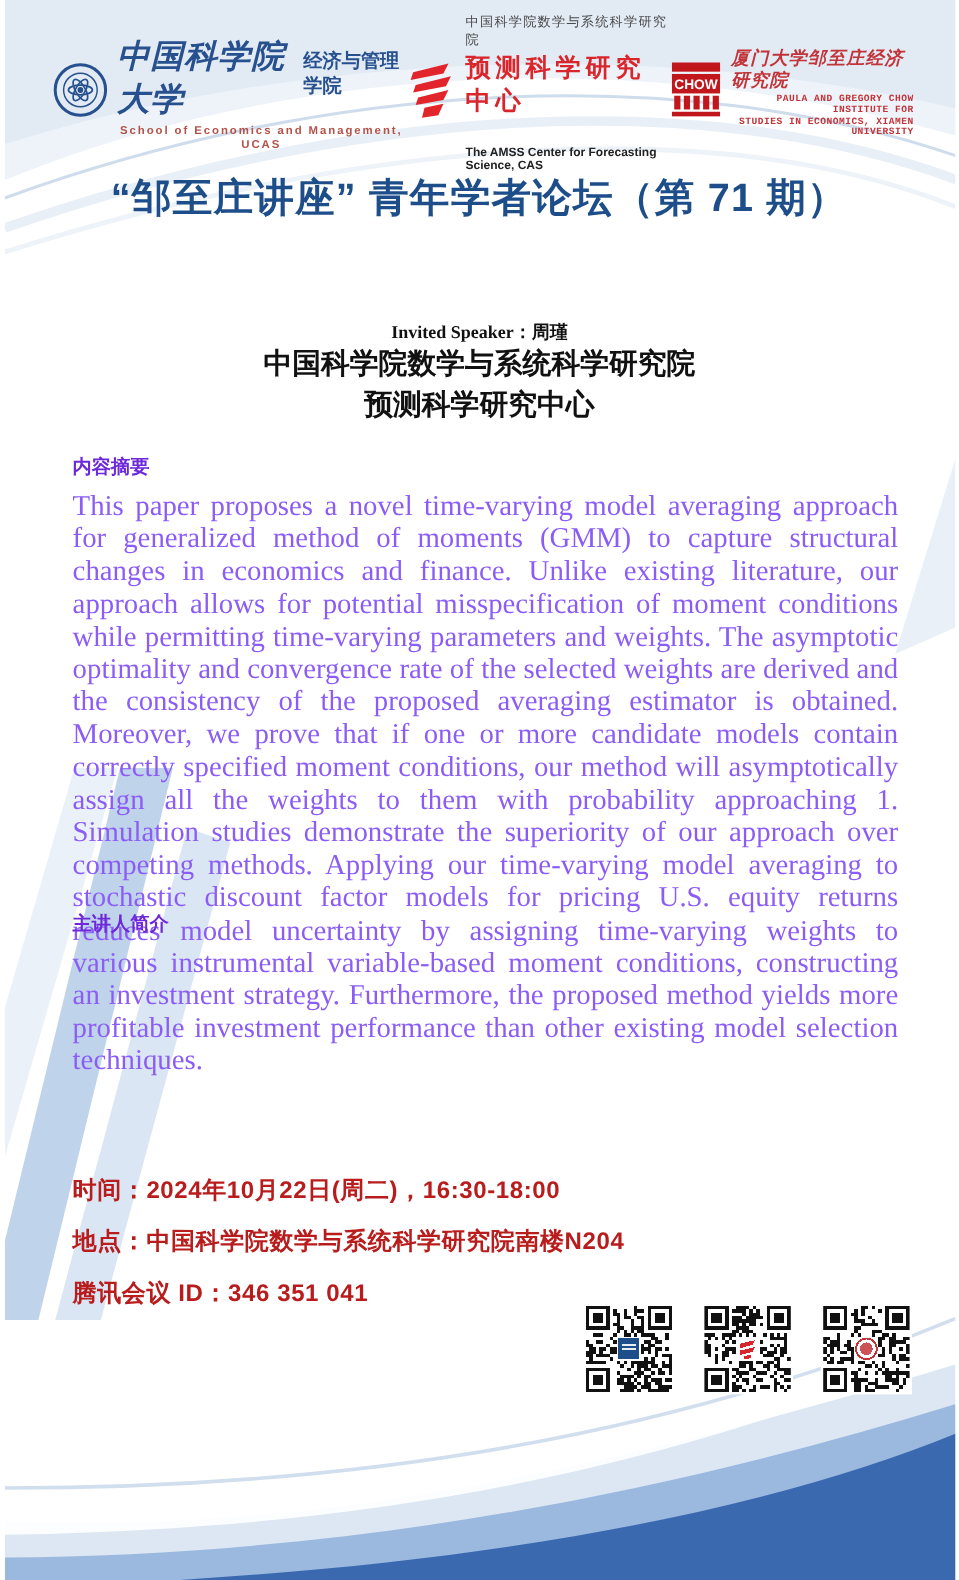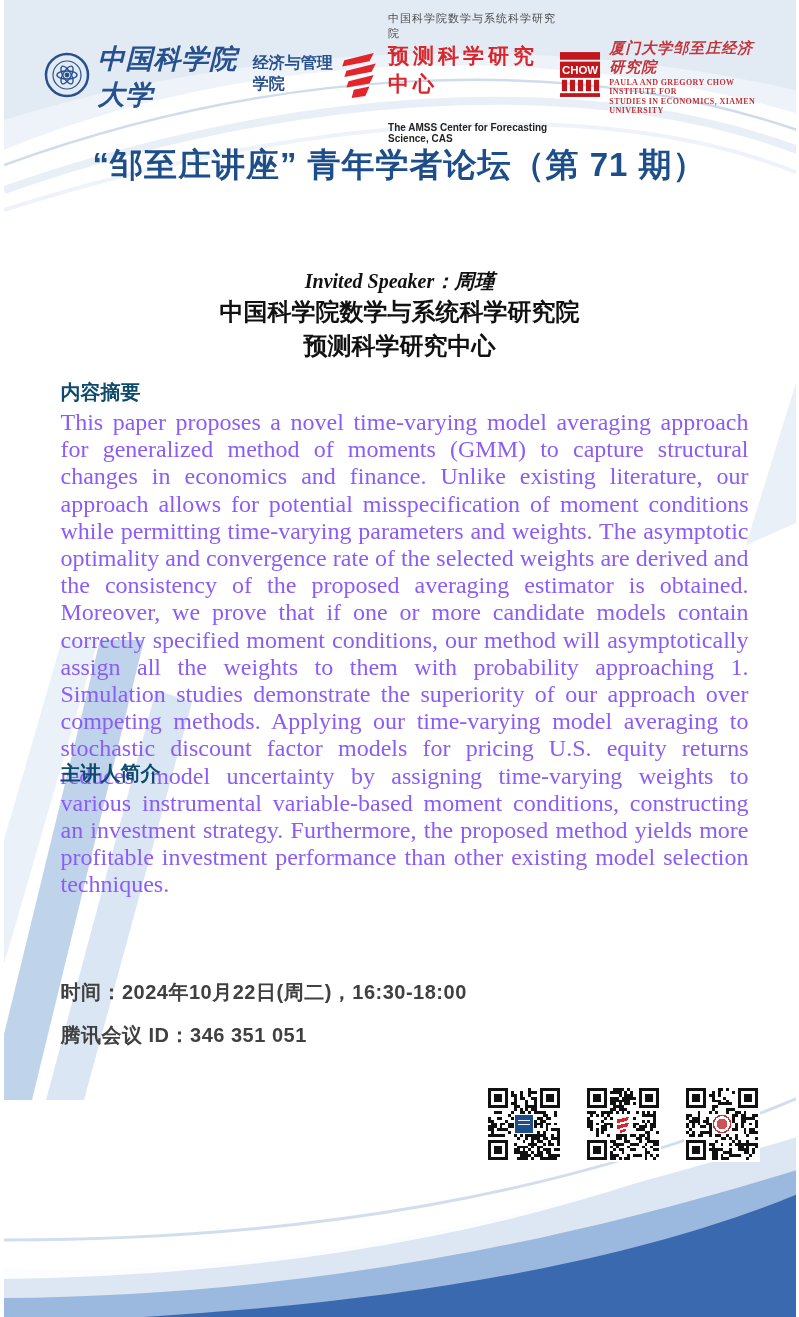--- a/index.html
+++ b/index.html
@@ -24,46 +24,46 @@
   .lg-left .en { font-size:9.5px; font-weight:bold; color:#b3534a; letter-spacing:1.6px;
     font-family:"Liberation Sans", sans-serif; margin-top:3px; text-align:center; }
   .lg-mid .t1 { font-size:11px; color:#4a4a4a; letter-spacing:1px;
     font-family:"Liberation Sans", sans-serif; }
   .lg-mid .t2 { font-size:21px; font-weight:bold; color:#d9262c; letter-spacing:4px; margin:1px 0; }
   .lg-mid .t3 { font-size:10px; font-weight:bold; color:#222;
     font-family:"Liberation Sans", sans-serif;margin-top:24px; }
   .lg-right .t1 { font-size:15px; font-weight:bold; color:#c2343a; font-style:italic;
     letter-spacing:1px; }
   .lg-right .t2, .lg-right .t3 { font-size:8px; font-weight:bold; color:#c2343a;
-    letter-spacing:.4px; font-family:Liberation Serif, serif; margin-top:1px; }
+    letter-spacing:.4px; font-family:Liberation Mono, monospace; margin-top:1px;text-align:right; }
 
   
   .series-title { position:absolute; top:131px; left:0; width:100%; text-align:center;
     font-family:"Liberation Sans", sans-serif; font-weight:bold; font-size:33px;
     color:#1d4e8a; letter-spacing:1px;margin-top:12px; }
   .talk-title { position:absolute; top:191px; left:50%; transform:translateX(-50%);
     width:640px; text-align:center; font-weight:bold; font-size:29px; line-height:37px; color:#0d0d0d; }
   .speaker { position:absolute; top:268px; left:0; width:100%; text-align:center; }
-  .speaker .line1 { font-size:20px; font-weight:bold;font-style:italic; }
+  .speaker .line1 { font-size:15px; font-weight:bold; }
   .speaker .aff { font-size:24px; font-weight:bold; line-height:34px; }
 
   
   .sec-heading { position:absolute; left:57px; font-family:"Liberation Sans", sans-serif;
-    font-weight:bold; font-size:20px; color:#0c4a6e; }
+    font-weight:bold; font-size:16px; color:#6d28d9; }
   .h-abstract { top:379px; }
   .h-bio { top:760px; }
   .abstract-body { position:absolute; top:409px; left:57px; width:688px;
     font-size:24px; line-height:27.2px; text-align:justify; color:#8b5cf6; }
   .bio-body { position:absolute; top:824px; left:57px; width:690px;
     font-size:19.5px; line-height:39px; text-align:justify; color:#1a1a1a; }
 
   
   .details { position:absolute; top:971px; left:57px;
     font-family:"Liberation Sans", sans-serif; font-weight:bold; font-size:20px;
-    color:#404040; line-height:43px; letter-spacing:.5px; }
+    color:#b91c1c; line-height:43px; letter-spacing:.5px; }
 
   
   .qr-row { position:absolute; top:1086px; right:36px; display:flex; gap:23px; }
   .qr { width:76px; height:76px; background:#fff; padding:2px; }
   .qr svg { display:block; width:100%; height:100%; }
 </style>
 </head>
 <body>
 
 <div class="poster">
@@ -102,20 +102,21 @@
             <ellipse cx="23" cy="23" rx="10" ry="4" fill="none" stroke="#27508e" stroke-width="1.4" transform="rotate(60 23 23)"></ellipse>
             <ellipse cx="23" cy="23" rx="10" ry="4" fill="none" stroke="#27508e" stroke-width="1.4" transform="rotate(-60 23 23)"></ellipse>
             <circle cx="23" cy="23" r="2.4" fill="#27508e"></circle>
           </svg>
         </span>
         <div>
           <div class="cn-row">
             <span class="cn-script">中国科学院大学</span>
             <span class="dept">经济与管理学院</span>
           </div>
+          <div class="en">School of Economics and Management, UCAS</div>
         </div>
       </div>
 
       <div class="logo-group lg-mid">
         <span>
           <svg width="42" height="50" viewBox="0 0 40 46">
             <path d="M6,9 L34,2 L30,10 L4,15 Z" fill="#e2242b"></path>
             <path d="M8,19 L36,12 L32,20 L6,25 Z" fill="#e2242b"></path>
             <path d="M10,29 L34,23 L30,31 L8,35 Z" fill="#e2242b"></path>
             <path d="M15,37 L30,34 L26,43 L13,45 Z" fill="#e2242b"></path>
@@ -160,21 +161,22 @@
       <div class="aff">预测科学研究中心</div>
     </div>
 
     <div class="sec-heading h-abstract">内容摘要</div>
     <div class="abstract-body">This paper proposes a novel time-varying model averaging approach for generalized method of moments (GMM) to capture structural changes in economics and finance. Unlike existing literature, our approach allows for potential misspecification of moment conditions while permitting time-varying parameters and weights. The asymptotic optimality and convergence rate of the selected weights are derived and the consistency of the proposed averaging estimator is obtained. Moreover, we prove that if one or more candidate models contain correctly specified moment conditions, our method will asymptotically assign all the weights to them with probability approaching 1. Simulation studies demonstrate the superiority of our approach over competing methods. Applying our time-varying model averaging to stochastic discount factor models for pricing U.S. equity returns reduces model uncertainty by assigning time-varying weights to various instrumental variable-based moment conditions, constructing an investment strategy. Furthermore, the proposed method yields more profitable investment performance than other existing model selection techniques.</div>
 
     <div class="sec-heading h-bio">主讲人简介</div>
 
     <div class="details">
       <div>时间：2024年10月22日(周二)，16:30-18:00</div>
-      <div>腾讯会议 ID：346 351 051</div>
+      <div>地点：中国科学院数学与系统科学研究院南楼N204</div>
+      <div>腾讯会议 ID：346 351 041</div>
     </div>
 
     <div class="qr-row">
       <div class="qr">
           <svg viewBox="0 0 75 75" xmlns="http://www.w3.org/2000/svg" shape-rendering="crispEdges">
             <rect x="42" y="0" width="3" height="3" fill="#111"></rect>
             <rect x="24" y="3" width="3" height="3" fill="#111"></rect>
             <rect x="33" y="3" width="3" height="3" fill="#111"></rect>
             <rect x="42" y="3" width="3" height="3" fill="#111"></rect>
             <rect x="45" y="3" width="3" height="3" fill="#111"></rect>

